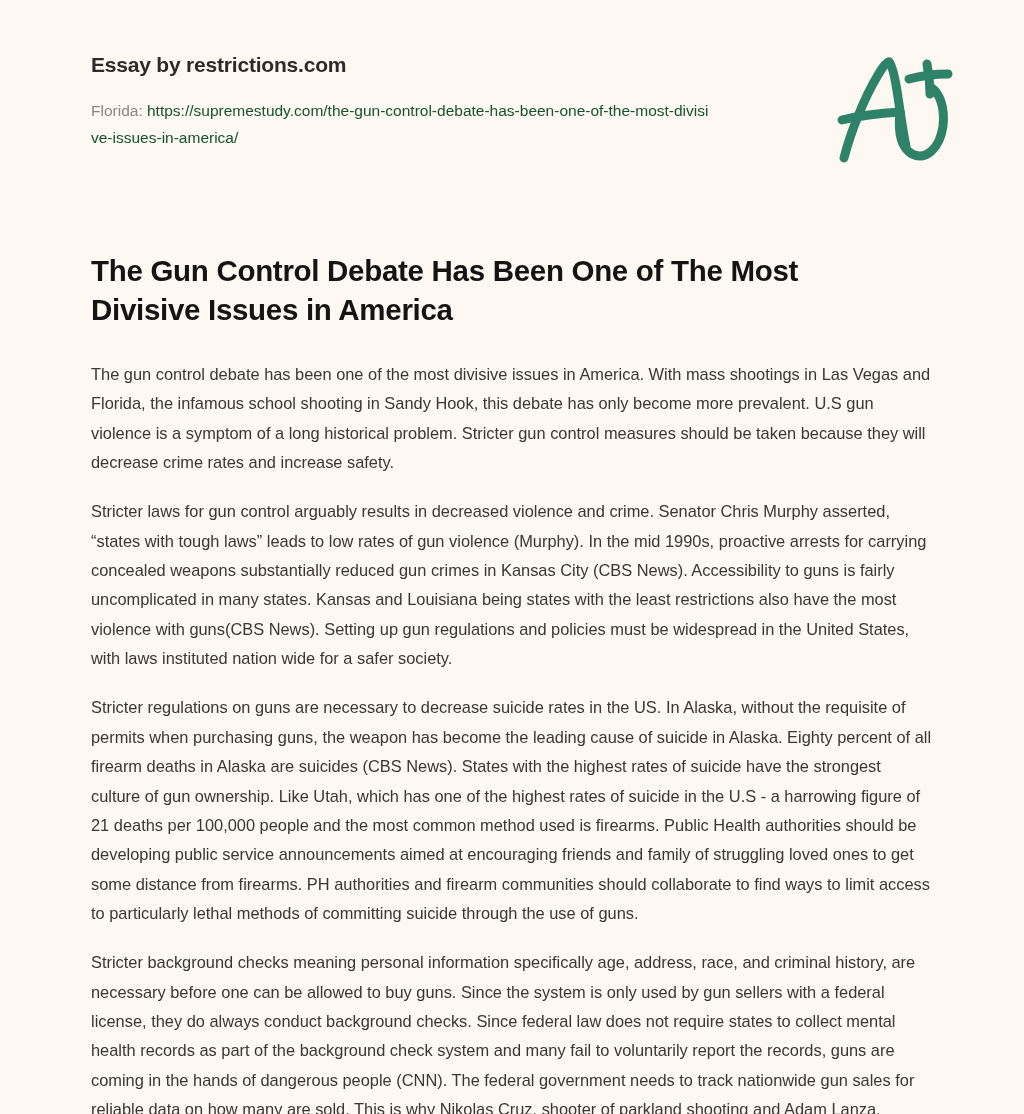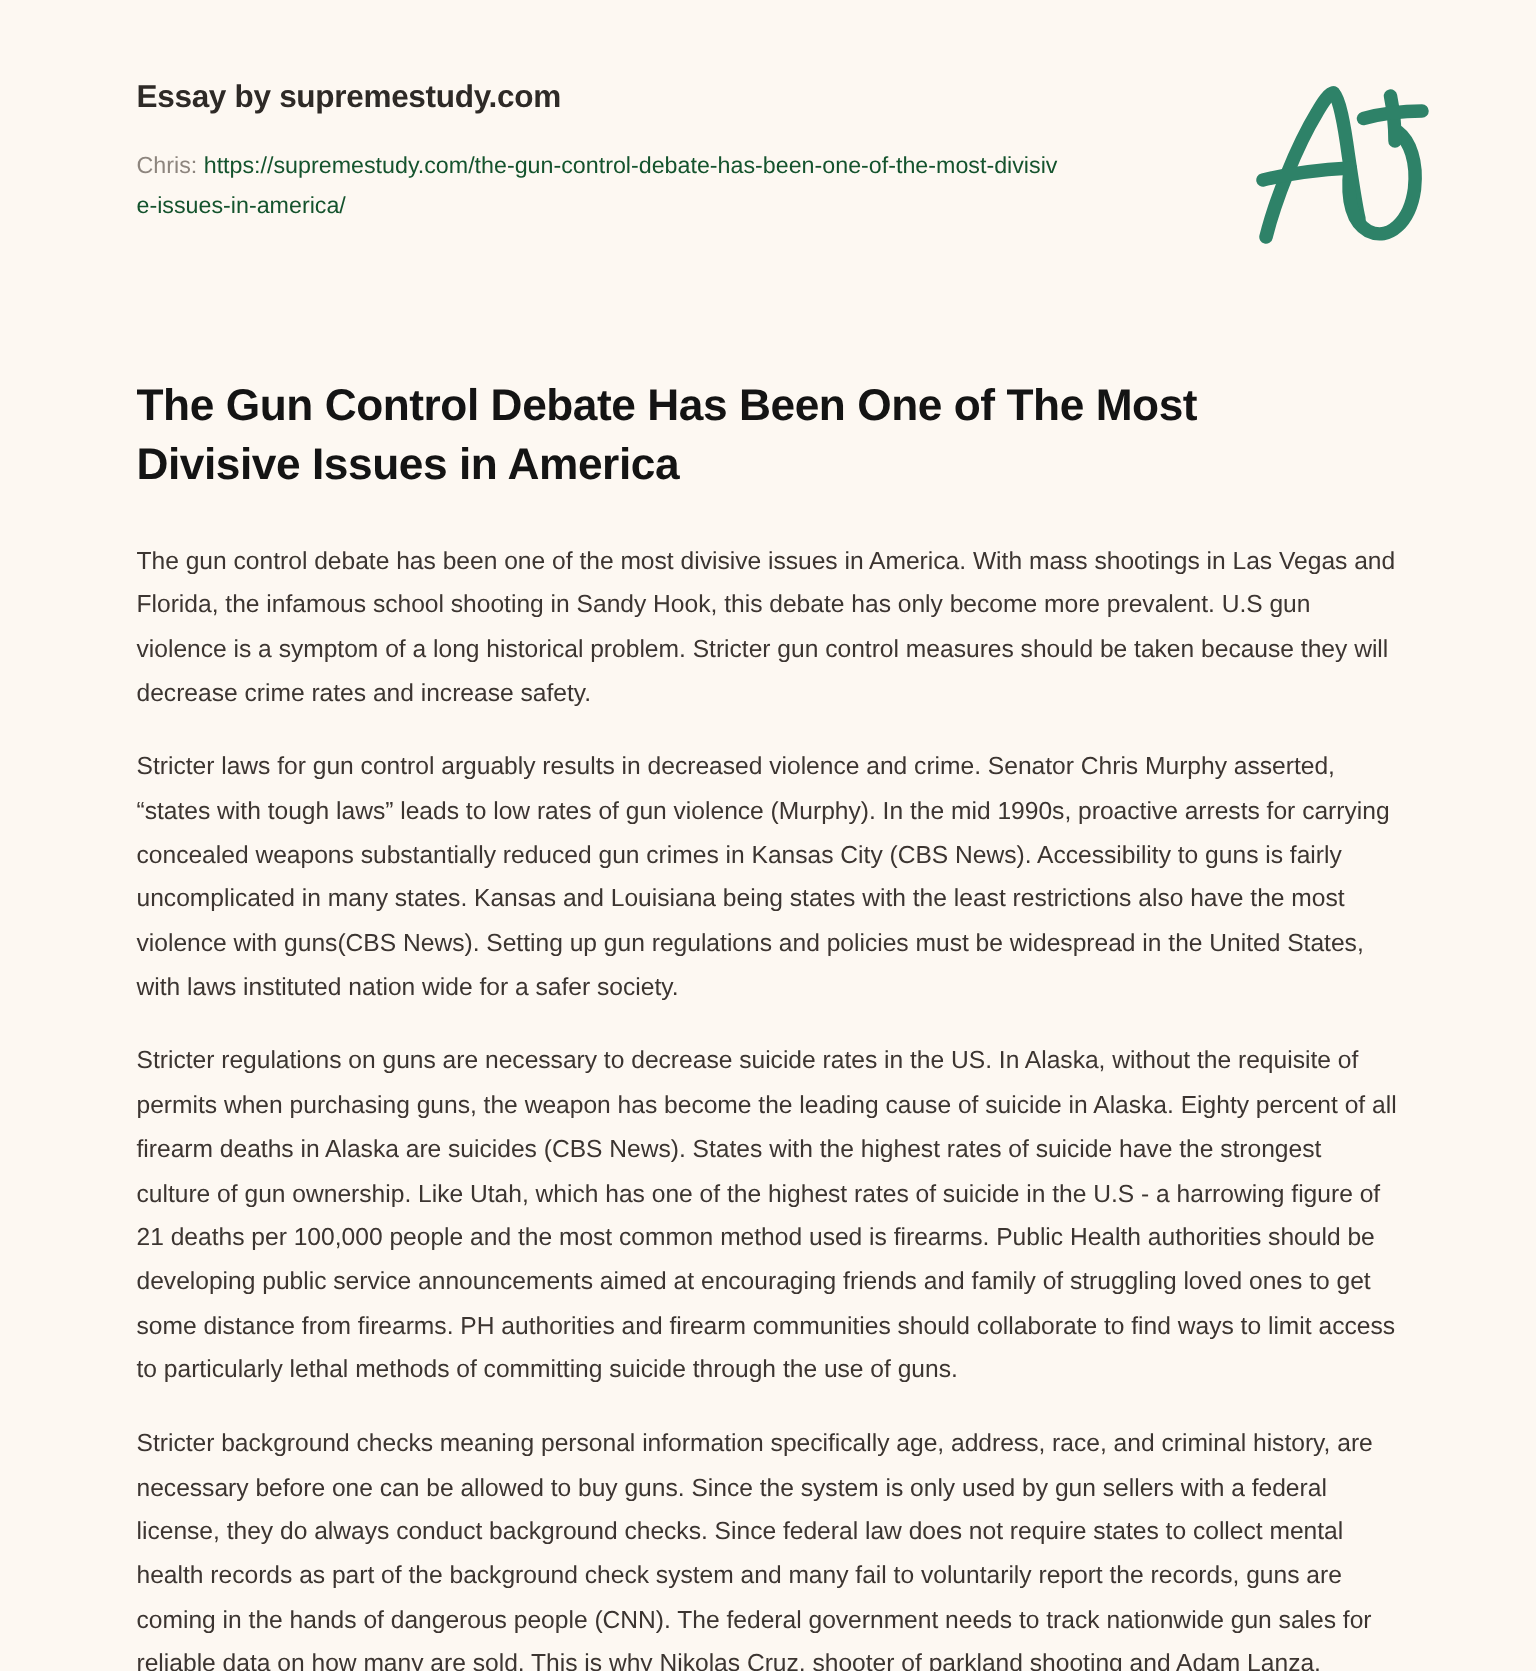--- a/index.html
+++ b/index.html
@@ -106,23 +106,23 @@
     margin-bottom: 0;
   }
 </style>
 </head>
 <body>
 
 <div class="page">
 
   <div class="header">
     <div class="header-text-col">
-      <div class="byline">Essay by supremestudy.com</div>
+      <div class="byline">Essay by restrictions.com</div>
       <div class="source-line">
-        <span class="source-label">Chris:</span>
+        <span class="source-label">Florida:</span>
         <a class="source-url" href="#">https://supremestudy.com/the-gun-control-debate-has-been-one-of-the-most-divisive-issues-in-america/</a>
       </div>
     </div>
   </div>
 
   <div class="logo">
     <svg viewBox="0 0 132 122" xmlns="http://www.w3.org/2000/svg">
       <g fill="none" stroke="#2e8268" stroke-linecap="round" stroke-linejoin="round">
 
         <path d="M14 110 C20 86, 34 50, 48 27 C52 20, 56 14, 59 14" stroke-width="9"></path>

